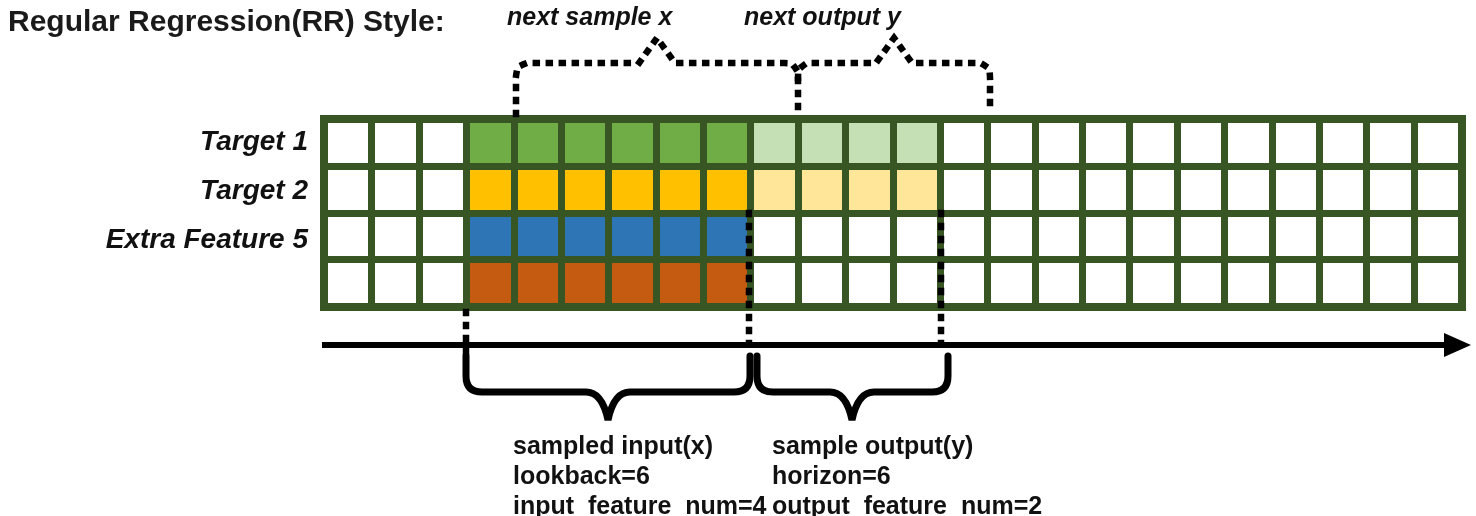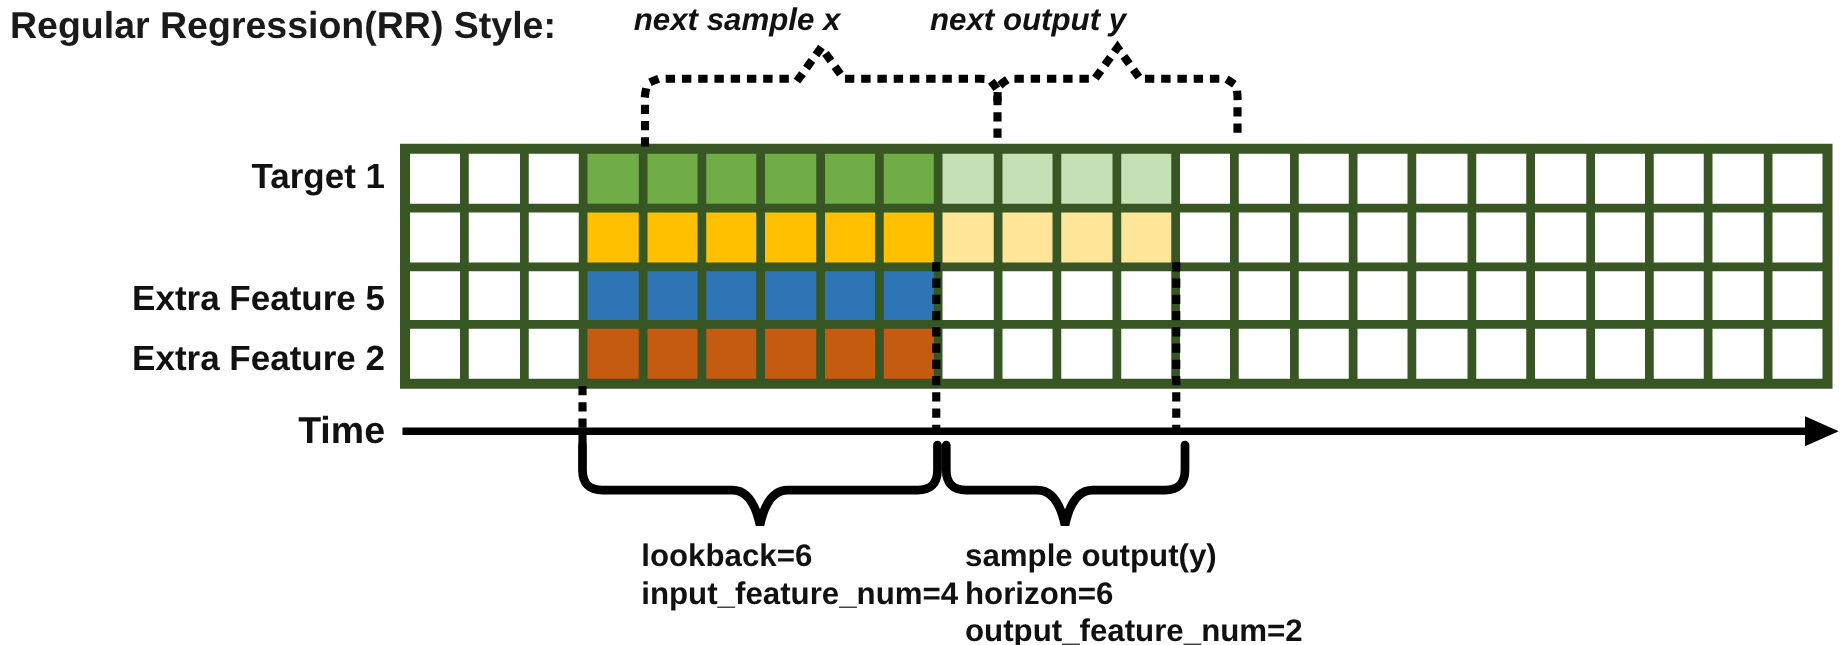--- a/index.html
+++ b/index.html
@@ -30,20 +30,21 @@
     grid-template-columns:repeat(24,1fr);
     grid-template-rows:repeat(4,1fr);
     gap:7px;padding:8px;
     background:#375623;
   }
   .cell{background:#ffffff;}
   .row-label{
     left:0px;width:308px;text-align:right;
     font-size:28px;font-weight:bold;color:#111;
     white-space:nowrap;
+    font-style:italic;
   }
   #row-label-0{top:125px;}
   #row-label-1{top:174px;}
   #row-label-2{top:223px;}
   #row-label-3{top:271px;}
   #time-label{
     left:150px;top:328px;width:158px;text-align:right;
     font-size:30px;font-weight:bold;color:#111;
   }
   .note{
@@ -58,22 +59,22 @@
 <body>
 
 <div id="canvas">
 
   <div id="title" class="abs">Regular Regression(RR) Style:</div>
 
   <div id="next-sample-x" class="abs next-label">next sample x</div>
   <div id="next-sample-y" class="abs next-label">next output y</div>
 
   <div id="row-label-0" class="abs row-label">Target 1</div>
+  <div id="row-label-1" class="abs row-label">Target 2</div>
   <div id="row-label-2" class="abs row-label">Extra Feature 5</div>
-  <div id="row-label-3" class="abs row-label">Extra Feature 2</div>
 
   <div id="grid" class="abs" style="background: rgb(55, 86, 35);">
       <div class="cell" style="background: rgb(255, 255, 255);"></div>
       <div class="cell" style="background: rgb(255, 255, 255);"></div>
       <div class="cell" style="background: rgb(255, 255, 255);"></div>
       <div class="cell" style="background: rgb(112, 173, 71);"></div>
       <div class="cell" style="background: rgb(112, 173, 71);"></div>
       <div class="cell" style="background: rgb(112, 173, 71);"></div>
       <div class="cell" style="background: rgb(112, 173, 71);"></div>
       <div class="cell" style="background: rgb(112, 173, 71);"></div>
@@ -160,23 +161,23 @@
       <div class="cell" style="background: rgb(255, 255, 255);"></div>
       <div class="cell" style="background: rgb(255, 255, 255);"></div>
       <div class="cell" style="background: rgb(255, 255, 255);"></div>
       <div class="cell" style="background: rgb(255, 255, 255);"></div>
       <div class="cell" style="background: rgb(255, 255, 255);"></div>
       <div class="cell" style="background: rgb(255, 255, 255);"></div>
       <div class="cell" style="background: rgb(255, 255, 255);"></div>
       <div class="cell" style="background: rgb(255, 255, 255);"></div>
     </div>
 
-  <div id="time-label" class="abs">Time</div>
 
   <div id="note-input" class="abs note">
+    <div>sampled input(x)</div>
     <div>lookback=6</div>
     <div>input_feature_num=4</div>
   </div>
   <div id="note-output" class="abs note">
     <div>sample output(y)</div>
     <div>horizon=6</div>
     <div>output_feature_num=2</div>
   </div>
 
   <svg id="overlay" class="abs" width="1476" height="516" viewBox="0 0 1476 516">

